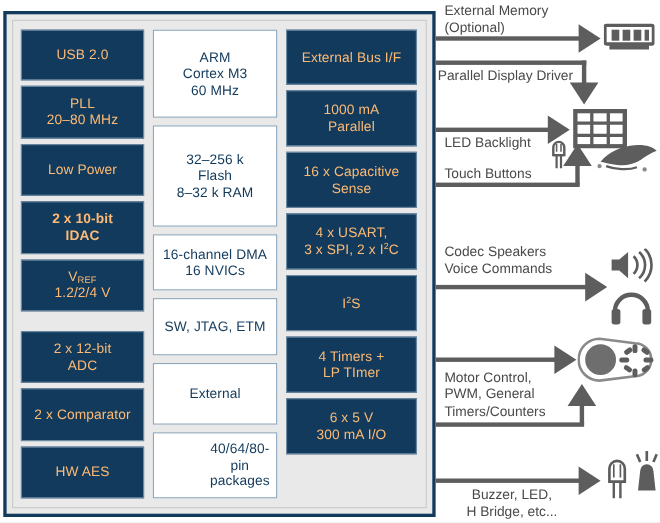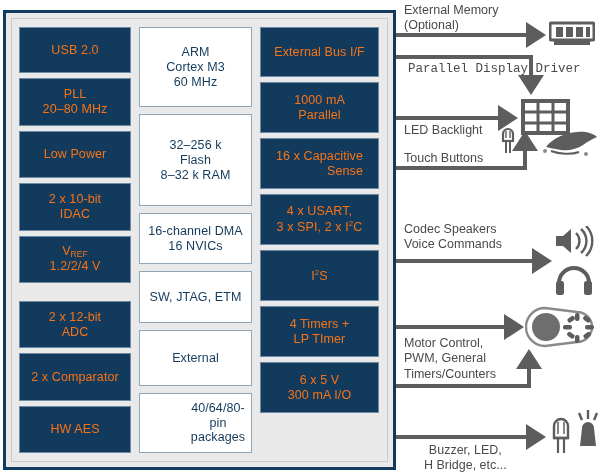--- a/index.html
+++ b/index.html
@@ -34,21 +34,21 @@
 
   .blk{
     box-sizing:border-box;
     display:flex;align-items:center;justify-content:center;
     text-align:center;
     line-height:1.18;
     letter-spacing:.1px;
   }
   .blk-dark{
     background:#123a5c;
-    color:#f97316;
+    color:#fdba74;
     border:1px solid #6d8aa3;
     font-size:12.5px;
   }
   .blk-light{
     background:#ffffff;
     color:#123a5c;
     border:1px solid #8ea7bb;
     font-size:12.5px;
   }
   .blk sup{font-size:8px;vertical-align:super;}
@@ -94,21 +94,21 @@
 <div id="stage">
 
   <div class="chip">
     <div class="chip-inner"></div>
 
     <div class="col col-left">
       <div class="blk blk-dark" style="height:50px;margin-bottom:5px;">USB 2.0</div>
       <div class="blk blk-dark" style="height:51px;margin-bottom:5px;white-space:pre-line;">PLL
 20–80 MHz</div>
       <div class="blk blk-dark" style="height:51px;margin-bottom:5px;">Low Power</div>
-      <div class="blk blk-dark" style="height:51px;margin-bottom:5px;white-space:pre-line;">2 x 10-bit
+      <div class="blk blk-dark" style="height:51px;margin-bottom:5px;white-space:pre-line;font-weight:bold;">2 x 10-bit
 IDAC</div>
       <div class="blk blk-dark" style="height:51px;margin-bottom:18px;">
         <span>V<sub>REF</sub><br>1.2/2/4 V</span>
       </div>
       <div class="blk blk-dark" style="height:51px;margin-bottom:5px;white-space:pre-line;">2 x 12-bit
 ADC</div>
       <div class="blk blk-dark" style="height:51px;margin-bottom:5px;">2 x Comparator</div>
       <div class="blk blk-dark" style="height:51px;">HW AES</div>
     </div>
 
@@ -124,21 +124,21 @@
       <div class="blk blk-light" style="height:53px;margin-bottom:7px;">SW, JTAG, ETM</div>
       <div class="blk blk-light" style="height:57px;margin-bottom:7px;">External</div>
       <div class="blk blk-light" style="height:61px;white-space:pre-line;padding-left:45px;">40/64/80-pin
 packages</div>
     </div>
 
     <div class="col col-right">
       <div class="blk blk-dark" style="height:50px;margin-bottom:5px;">External Bus I/F</div>
       <div class="blk blk-dark" style="height:51px;margin-bottom:5px;white-space:pre-line;">1000 mA
 Parallel</div>
-      <div class="blk blk-dark" style="height:51px;margin-bottom:5px;white-space:pre-line;text-align:right;">16 x Capacitive
+      <div class="blk blk-dark" style="height:51px;margin-bottom:5px;white-space:pre-line;">16 x Capacitive
 Sense</div>
       <div class="blk blk-dark" style="height:51px;margin-bottom:5px;">
         <span>4 x USART,<br>3 x SPI, 2 x I<sup>2</sup>C</span>
       </div>
       <div class="blk blk-dark" style="height:51px;margin-bottom:5px;">
         <span>I<sup>2</sup>S</span>
       </div>
       <div class="blk blk-dark" style="height:51px;margin-bottom:5px;white-space:pre-line;">4 Timers +
 LP TImer</div>
       <div class="blk blk-dark" style="height:51px;white-space:pre-line;">6 x 5 V
@@ -157,21 +157,21 @@
       <rect x="17" y="7" width="7" height="10" fill="#5d5d5d"></rect>
       <rect x="27" y="7" width="7" height="10" fill="#5d5d5d"></rect>
       <rect x="37" y="7" width="4" height="10" fill="#5d5d5d"></rect>
       <rect x="5" y="21" width="36" height="4" fill="#5d5d5d"></rect>
     </svg>
   </div>
 
   <div class="conn conn-h" style="left:396px;top:55px;width:137px;"></div>
   <div class="conn conn-v" style="left:529px;top:55px;height:22px;"></div>
   <div class="arrow-d" style="left:518px;top:75px;"></div>
-  <div class="rlabel" style="left:408px;top:62px;font-family:Liberation Mono, monospace;">Parallel Display Driver</div>
+  <div class="rlabel" style="left:398px;top:62px;">Parallel Display Driver</div>
 
   <div class="conn conn-h" style="left:396px;top:116px;width:104px;"></div>
   <div class="arrow-r" style="left:498px;top:105px;"></div>
   <div class="rlabel" style="left:404px;top:123px;">LED Backlight</div>
 
   <div class="ricon" style="left:521px;top:99px;">
     <svg width="49" height="36" viewBox="0 0 49 36">
       <rect x="2" y="2" width="45" height="32" fill="none" stroke="#5d5d5d" stroke-width="4"></rect>
       <line x1="17" y1="2" x2="17" y2="34" stroke="#5d5d5d" stroke-width="3"></line>
       <line x1="32" y1="2" x2="32" y2="34" stroke="#5d5d5d" stroke-width="3"></line>

